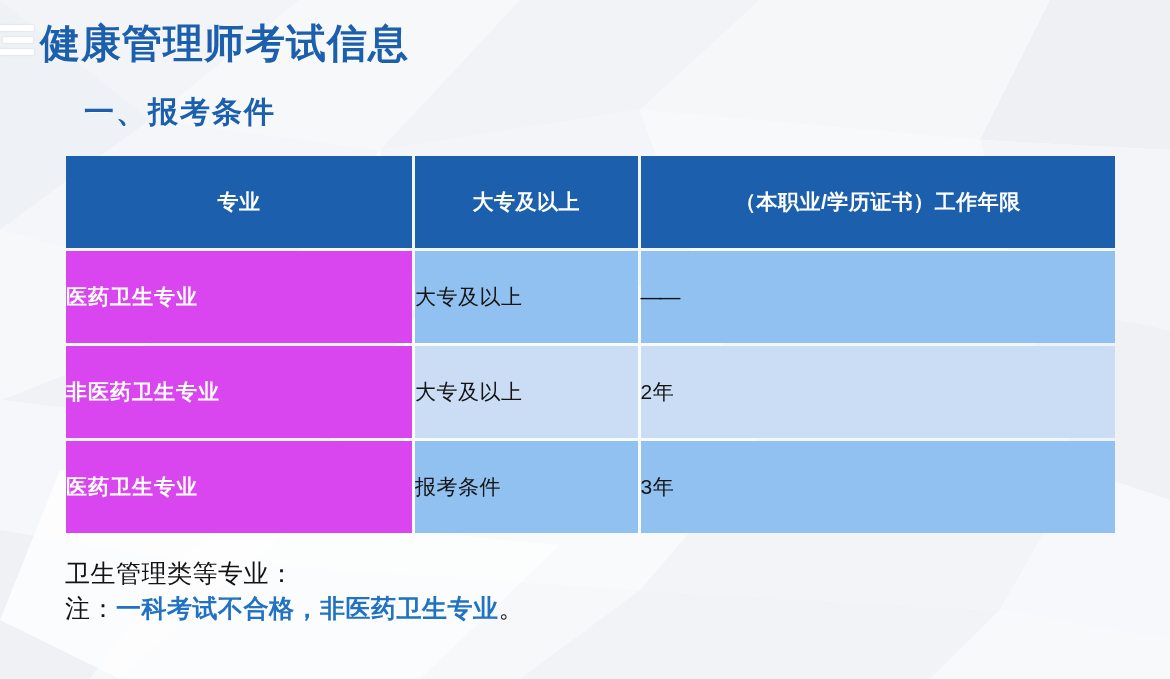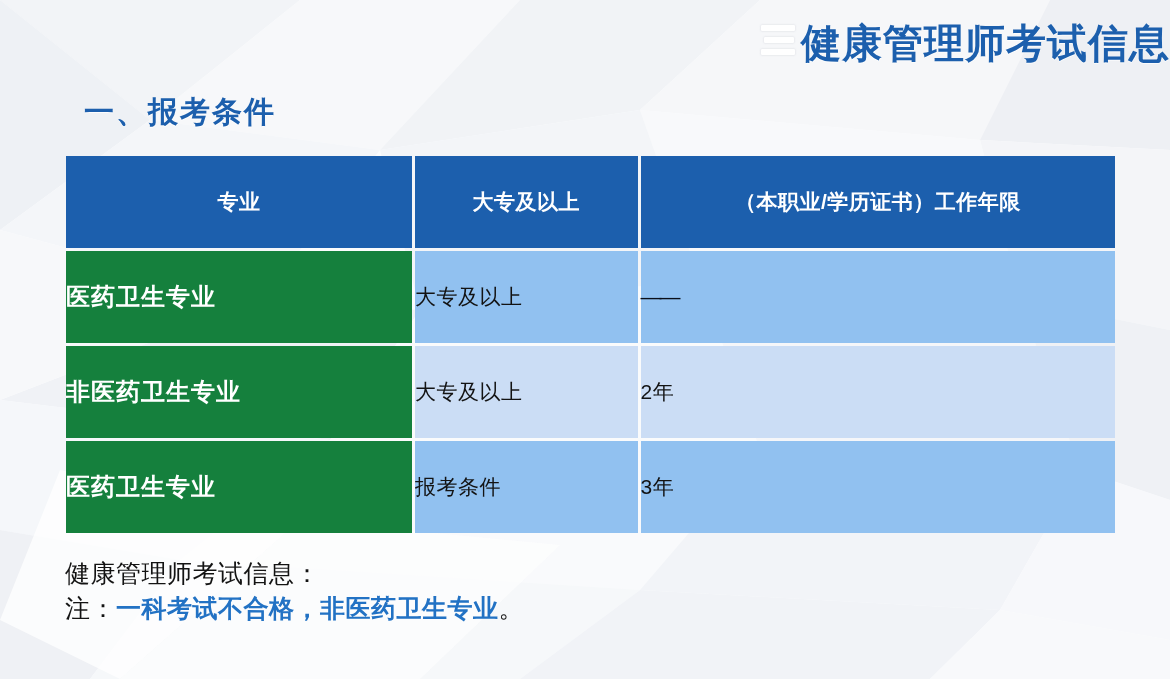--- a/index.html
+++ b/index.html
@@ -31,21 +31,21 @@
     width: 1170px;
     height: 679px;
   }
 
   
   .title-row {
     position: absolute;
     top: 16px;
     left: 0;
     width: 1170px;
-    text-align: right;
+    text-align: left;
     white-space: nowrap;
   }
   .title-mark {
     display: inline-block;
     vertical-align: middle;
     width: 36px;
     height: 34px;
     margin-right: 4px;
     position: relative;
     top: -2px;
@@ -107,23 +107,23 @@
   .hdr-cell {
     background: #1c5fad;
     color: #ffffff;
     font-size: 21px;
     font-weight: bold;
     height: 92px;
     letter-spacing: .5px;
   }
 
   .cell-major {
-    background: #15803d;
+    background: #d946ef;
     color: #ffffff;
-    font-size: 24px;
+    font-size: 21px;
     font-weight: bold;
     height: 92px;
     letter-spacing: 1px;
   }
 
   .cell-plain {
     font-size: 21px;
     color: #131313;
     height: 92px;
     letter-spacing: .5px;
@@ -221,17 +221,17 @@
       </tr>
       <tr class="tone-a">
         <td class="cell-major col-major">医药卫生专业</td>
         <td class="cell-plain col-degree">报考条件</td>
         <td class="cell-plain col-years">3年</td>
       </tr>
     </tbody>
   </table>
 
   <div class="notes">
-    <span class="note-line">健康管理师考试信息：</span>
+    <span class="note-line">卫生管理类等专业：</span>
     <span class="note-line"><span class="note-label">注：</span><span class="note-strong">一科考试不合格，非医药卫生专业</span><span class="note-period">。</span></span>
   </div>
 
 </div>
 
 </body></html>

